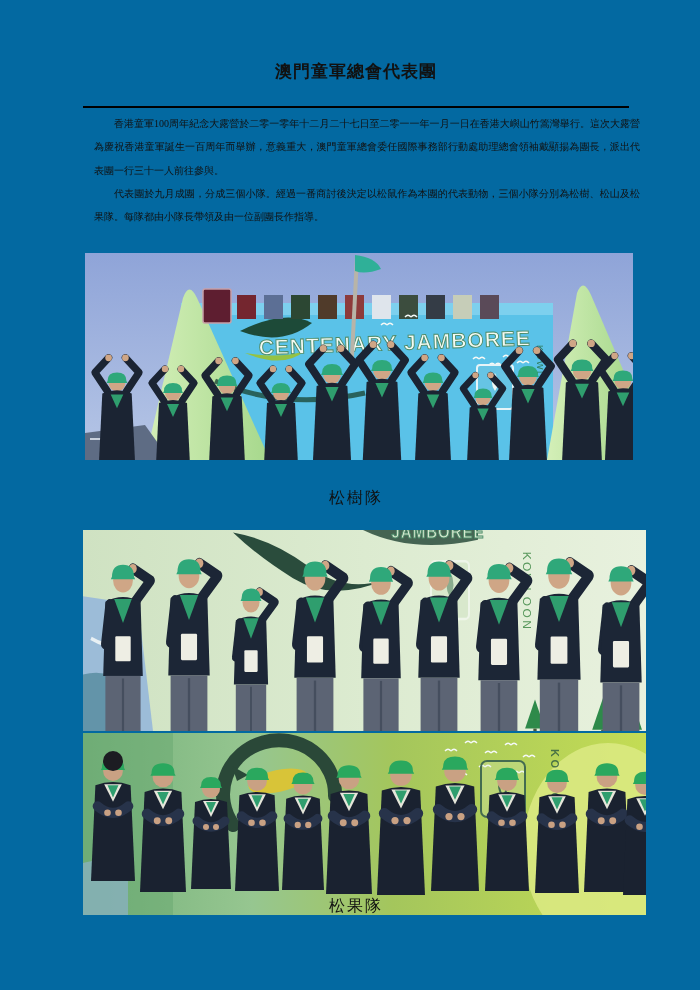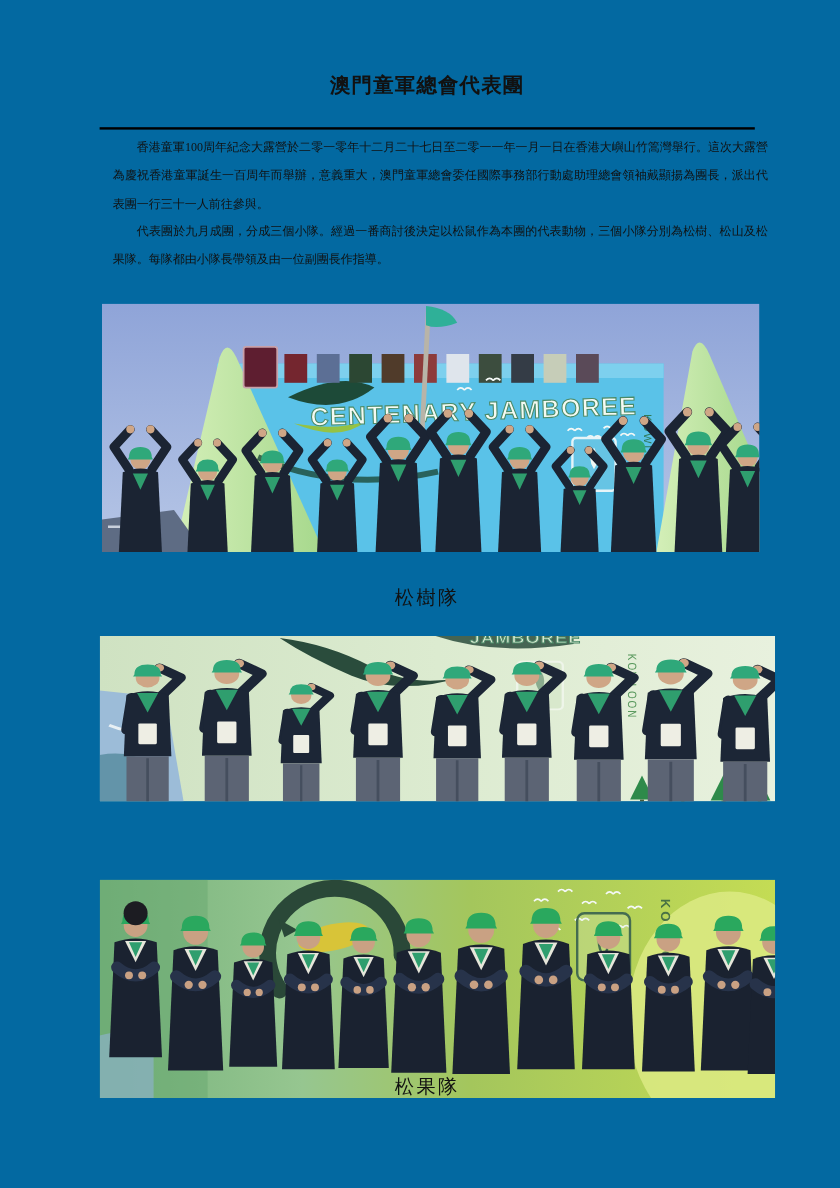--- a/index.html
+++ b/index.html
@@ -9,21 +9,21 @@
          font-size:17px;letter-spacing:1px;white-space:nowrap;}
   #title1{top:60px;}
   #title2{top:84px;letter-spacing:0.5px;}
   .rule{position:absolute;left:83px;top:106px;width:546px;height:2px;background:#000;}
   .bodytext{position:absolute;left:94px;top:112px;width:546px;font-size:10px;
             line-height:23.3px;text-align:justify;}
   .bodytext p{margin:0;text-indent:2em;}
   .fig{position:absolute;overflow:hidden;}
   .fig svg{display:block;width:100%;height:100%;}
   #photo1{left:85px;top:253px;width:548px;height:207px;}
-  #photo2{left:83px;top:530px;width:563px;height:138px;}
+  #photo2{left:83px;top:530px;width:563px;height:201px;}
   #photo3{left:83px;top:733px;width:563px;height:182px;}
   .caption{position:absolute;left:83px;width:546px;text-align:center;font-size:16px;
            letter-spacing:2px;}
   #cap1{top:453px;margin-top:35px;}
   #cap2{top:707px;}
   #cap3{top:896px;}
 </style>
 </head>
 <body>
 

